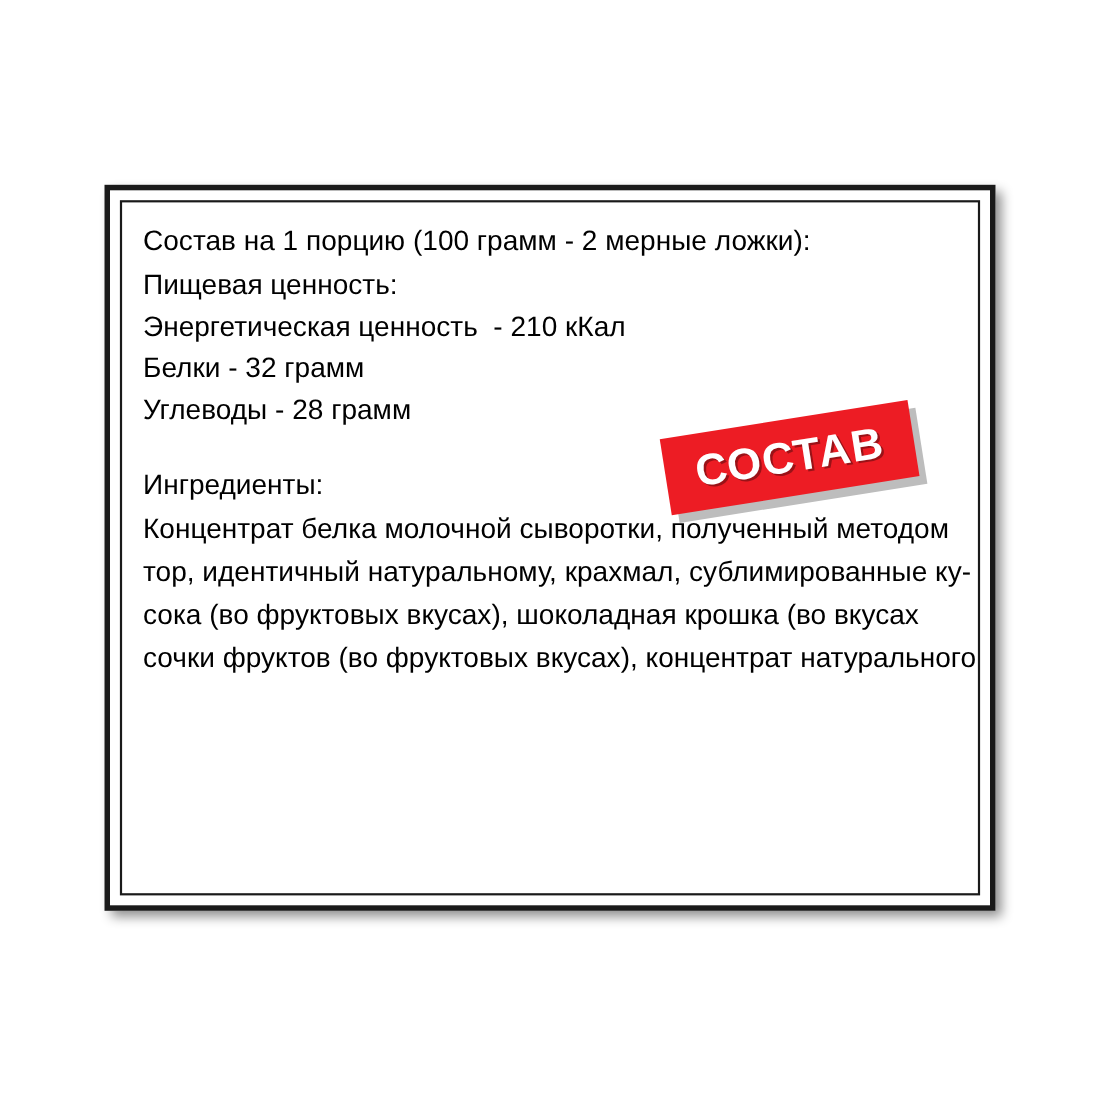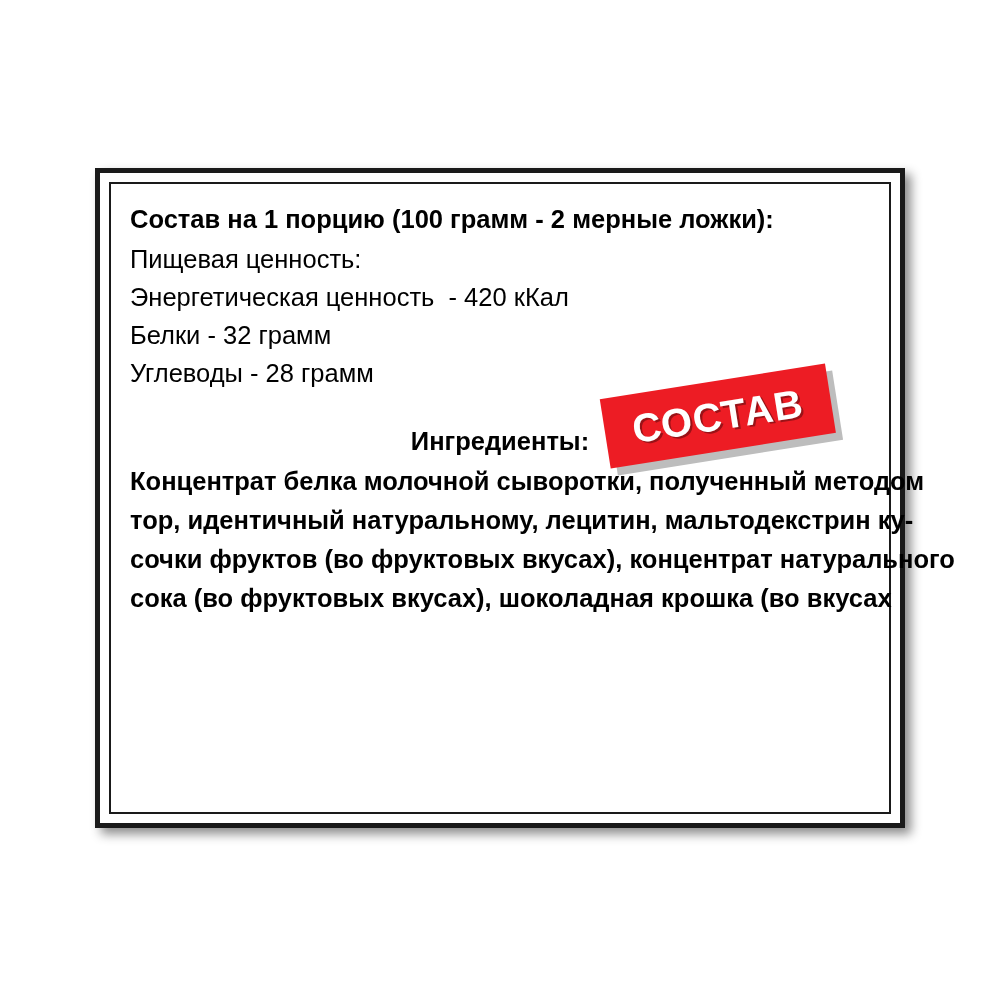--- a/index.html
+++ b/index.html
@@ -43,41 +43,39 @@
     width: 740px;
   }
 
   .line {
     font-size: 25.5px;
     line-height: 38px;
     white-space: pre;
     color: #000000;
   }
   .line.bold {
-    font-weight: bold;
+    font-weight: normal;
   }
   .spacer {
     height: 30px;
   }
 
   #nutrition-block .line:first-child {
     margin-bottom: 2px;
   }
 
   #ingredients-heading {
     margin-bottom: 2px;
-    text-align: center;
   }
 
   .para-line {
     font-size: 25.5px;
     line-height: 39px;
     white-space: pre;
     color: #000000;
-    font-weight: bold;
   }
 
   
   #stamp {
     position: absolute;
     left: 604px;
     top: 381px;
     width: 228px;
     height: 72px;
     transform: rotate(-9deg);
@@ -115,33 +113,33 @@
 
 <div id="label-card">
   <div id="label-card-inner"></div>
 </div>
 
 <div id="content">
 
   <div id="nutrition-block">
     <div class="line bold">Состав на 1 порцию (100 грамм - 2 мерные ложки):</div>
     <div class="line">Пищевая ценность:</div>
-    <div class="line">Энергетическая ценность  - 420 кКал</div>
+    <div class="line">Энергетическая ценность  - 210 кКал</div>
     <div class="line">Белки - 32 грамм</div>
     <div class="line">Углеводы - 28 грамм</div>
   </div>
 
   <div class="spacer"></div>
 
   <div id="ingredients-block">
     <div class="line bold" id="ingredients-heading">Ингредиенты:</div>
     <div class="para-line">Концентрат белка молочной сыворотки, полученный методом</div>
-    <div class="para-line">тор, идентичный натуральному, лецитин, мальтодекстрин ку-</div>
+    <div class="para-line">тор, идентичный натуральному, крахмал, сублимированные ку-</div>
+    <div class="para-line">сока (во фруктовых вкусах), шоколадная крошка (во вкусах</div>
     <div class="para-line">сочки фруктов (во фруктовых вкусах), концентрат натурального</div>
-    <div class="para-line">сока (во фруктовых вкусах), шоколадная крошка (во вкусах</div>
   </div>
 
 </div>
 
 <div id="stamp">
   <div id="stamp-shadow"></div>
   <div id="stamp-box">
     <span id="stamp-text">СОСТАВ</span>
   </div>
 </div>

